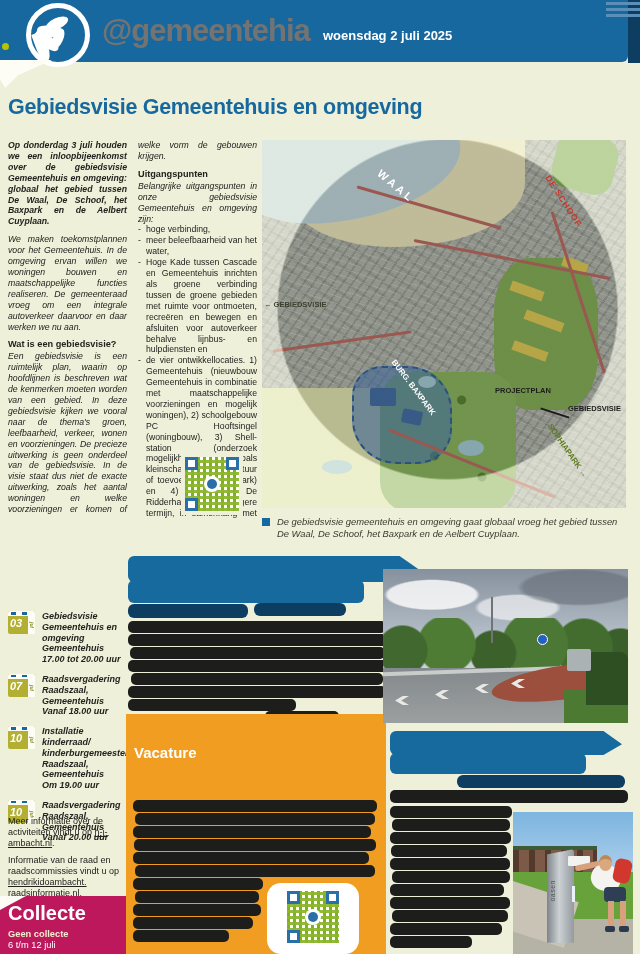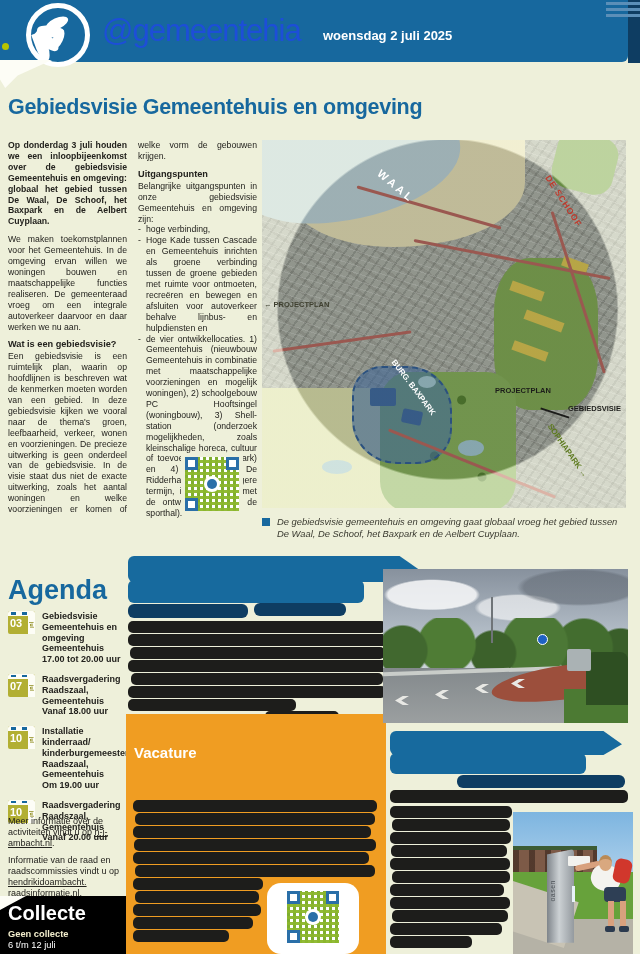--- a/index.html
+++ b/index.html
@@ -3,36 +3,36 @@
 <meta charset="utf-8">
 <style>
   html,body{margin:0;padding:0;}
   .page{position:relative;width:640px;height:954px;background:#eef0da;overflow:hidden;
         font-family:"Liberation Sans",sans-serif;color:#22211d;}
   
   .hdr{position:absolute;left:0;top:0;width:628px;height:62px;background:#17689e;border-radius:0 0 6px 0;}
   .hdr-strip{position:absolute;right:0;top:0;width:12px;height:63px;background:#0e3d62;}
   .hdr-lines{position:absolute;right:0;top:2px;width:34px;height:20px;}
   .hdr-lines div{height:3px;margin-bottom:3px;background:#5b8fb8;}
-  .brand{position:absolute;left:102px;top:13px;font-size:31px;font-weight:normal;color:#1d4ed8;letter-spacing:-1px;}
+  .brand{position:absolute;left:102px;top:13px;font-size:31px;font-weight:bold;color:#737373;letter-spacing:-1px;}
   .hdr-date{position:absolute;left:323px;top:28px;font-size:13px;font-weight:bold;color:#fff;}
   
   .logo{position:absolute;left:26px;top:3px;width:64px;height:64px;border-radius:50%;
         border:5px solid #fff;background:#17689e;box-sizing:border-box;}
   .petal{position:absolute;background:#fff;border-radius:50% 50% 50% 0;}
   .logo-dot{position:absolute;left:2px;top:43px;width:7px;height:7px;border-radius:50%;background:#b5c400;}
   .logo-tear{position:absolute;left:0;top:60px;width:52px;height:28px;background:#fdfdf6;
              clip-path:polygon(0 0,100% 0,34% 55%,10% 100%,0 70%);}
   
   .kicker{position:absolute;left:8px;top:79px;font-size:12.5px;font-weight:bold;font-style:italic;color:#17689e;}
   .title{position:absolute;left:8px;top:95px;font-size:21.5px;font-weight:bold;color:#17689e;letter-spacing:-.3px;}
   
   .article{position:absolute;left:8px;top:140px;width:249px;height:392px;overflow:hidden;
            column-count:2;column-gap:11px;font-size:8.7px;line-height:10.9px;text-align:justify;color:#23221e;}
-  .article p{margin:0 0 7px 0;}
+  .article p{margin:0 0 7px 0;font-style:italic;}
   .article .bold{font-weight:bold;}
   .article h3{margin:6px 0 1px 0;font-size:9.2px;line-height:11px;}
   .article ul{margin:0 0 7px 0;padding:0;list-style:none;}
   .article li{position:relative;padding-left:8px;}
   .article li:before{content:"-";position:absolute;left:0;}
   .lnk{text-decoration:underline;}
   
   .qr-wrap{position:absolute;left:181px;top:453px;width:62px;height:62px;background:#eef0da;display:flex;align-items:center;justify-content:center;}
   .qr{position:relative;width:54px;height:54px;background:
        repeating-linear-gradient(0deg,rgba(140,183,44,.95) 0 3px,transparent 3px 6px),
@@ -72,35 +72,35 @@
   .lbl-proj{left:233px;top:246px;color:#1c1c1a;font-size:7.5px;}
   .lbl-geb{left:306px;top:264px;color:#1c1c1a;font-size:7.5px;}
   .lbl-soph{left:274px;top:306px;color:#5c7a1d;font-size:8px;transform:rotate(55deg);}
   .m-arrow{position:absolute;left:278px;top:272px;width:30px;height:1.5px;background:#1c1c1a;transform:rotate(18deg);}
   
   .caption{position:absolute;left:262px;top:516px;width:362px;font-size:9.4px;line-height:11.5px;font-style:italic;color:#3a3a30;}
   .caption .sq{position:absolute;left:0;top:2px;width:8px;height:8px;background:#17689e;}
   .caption .txt{display:block;margin-left:15px;}
   
   .agenda-title{position:absolute;left:8px;top:575px;font-size:27px;font-weight:bold;color:#17689e;}
-  .agenda{position:absolute;left:8px;top:611px;width:113px;}
+  .agenda{position:absolute;left:8px;top:611px;width:113px;font-style:italic;}
   .ag-item{display:flex;margin-bottom:9px;}
   .cal{position:relative;flex:0 0 27px;height:23px;background:#b2af33;border-radius:2px;margin-right:7px;}
   .cal .bar{position:absolute;left:0;top:0;width:100%;height:5px;background:#fdfdf6;border-radius:2px 2px 0 0;}
   .cal .r1,.cal .r2{position:absolute;top:1px;width:5px;height:2.5px;background:#17689e;}
   .cal .r1{left:3px;} .cal .r2{right:8px;}
   .cal .day{position:absolute;left:2px;top:6px;font-size:11px;font-weight:bold;color:#fff;}
   .cal .mon{position:absolute;right:0px;top:5px;width:7px;height:18px;background:#fdfdf6;
             font-size:5px;color:#8f8d20;writing-mode:vertical-rl;text-align:center;font-weight:bold;}
   .ag-txt{font-size:9px;line-height:10.8px;font-weight:bold;color:#23221e;}
   
   .info{position:absolute;left:8px;width:112px;font-size:9px;line-height:11px;color:#23221e;}
   .info1{top:816px;} .info2{top:855px;}
   
-  .collecte{position:absolute;left:0;top:896px;width:126px;height:58px;background:#000000;padding-left:12px;}
+  .collecte{position:absolute;left:0;top:896px;width:126px;height:58px;background:#be185d;padding-left:12px;}
   .col-notch{position:absolute;left:0;top:0;width:26px;height:14px;background:#fdfdf6;
              clip-path:polygon(0 0,100% 0,30% 70%,0 100%);}
   .col-title{position:absolute;left:8px;top:6px;font-size:20px;font-weight:bold;color:#fff;}
   .col-l1{position:absolute;left:8px;top:33px;font-size:9.3px;font-weight:bold;color:#f3eecd;}
   .col-l2{position:absolute;left:8px;top:44px;font-size:9.3px;color:#fff;}
   
   .rl{border-radius:6px;margin-bottom:1px;}
   .rl-blue{background:#176a9e;}
   .rl-navy{background:#0e3d62;}
   .rl-black{background:#1d1d1b;border-radius:5px;}
@@ -186,20 +186,21 @@
 
   <div class="article">
     <p class="bold">Op donderdag 3 juli houden we een inloopbijeenkomst over de gebiedsvisie Gemeentehuis en omgeving: globaal het gebied tussen De Waal, De Schoof, het Baxpark en de Aelbert Cuyplaan.</p>
     <p>We maken toekomstplannen voor het Gemeentehuis. In de omgeving ervan willen we woningen bouwen en maatschappelijke functies realiseren. De gemeenteraad vroeg om een integrale autoverkeer daarvoor en daar werken we nu aan.</p>
     <h3>Wat is een gebiedsvisie?</h3>
     <p>Een gebiedsvisie is een ruimtelijk plan, waarin op hoofdlijnen is beschreven wat de kenmerken moeten worden van een gebied. In deze gebiedsvisie kijken we vooral naar de thema's groen, leefbaarheid, verkeer, wonen en voorzieningen. De precieze uitwerking is geen onderdeel van de gebiedsvisie. In de visie staat dus niet de exacte uitwerking, zoals het aantal woningen en welke voorzieningen er komen of welke vorm de gebouwen krijgen.</p>
     <h3>Uitgangspunten</h3>
     <p style="margin-bottom:0;">Belangrijke uitgangspunten in onze gebiedsvisie Gemeentehuis en omgeving zijn:</p>
     <ul>
       <li>hoge verbinding,</li>
+      <li>meer beleefbaarheid van het water,</li>
       <li>Hoge Kade tussen Cascade en Gemeentehuis inrichten als groene verbinding tussen de groene gebieden met ruimte voor ontmoeten, recreëren en bewegen en afsluiten voor autoverkeer behalve lijnbus- en hulpdiensten en</li>
       <li>de vier ontwikkellocaties. 1) Gemeentehuis (nieuwbouw Gemeentehuis in combinatie met maatschappelijke voorzieningen en mogelijk woningen), 2) schoolgebouw PC Hooftsingel (woningbouw), 3) Shell-station (onderzoek mogelijkheden, zoals kleinschalige horeca, cultuur of toevoegen aan het park) en 4) omgeving De Ridderhal (op langere termijn, in samenhang met de ontwikkelingen van de sporthal).</li>
     </ul>
 
   </div>
 
   <div class="qr-wrap">
     <div class="qr">
       <span class="f f1"></span>
       <span class="f f2"></span>
@@ -229,34 +230,33 @@
     <div class="m-pond" style="left:196px;top:300px;width:26px;height:16px;"></div>
     <div class="m-pond" style="left:60px;top:320px;width:30px;height:14px;"></div>
     <div class="m-road" style="left:92px;top:66px;width:150px;transform:rotate(16deg);"></div>
     <div class="m-road" style="left:150px;top:118px;width:200px;transform:rotate(11deg);"></div>
     <div class="m-road" style="left:290px;top:70px;width:170px;transform:rotate(72deg);transform-origin:left;"></div>
     <div class="m-road" style="left:120px;top:322px;width:180px;transform:rotate(22deg);"></div>
     <div class="m-road" style="left:10px;top:200px;width:140px;transform:rotate(-8deg);"></div>
     <div class="m-fade"></div>
     <div class="m-lbl lbl-waal">WAAL</div>
     <div class="m-lbl lbl-schoof">DE SCHOOF</div>
-    <div class="m-lbl lbl-sand">← PROJECTPLAN</div>
+    <div class="m-lbl lbl-sand">← GEBIEDSVISIE</div>
     <div class="m-lbl lbl-bax">BURG. BAXPARK</div>
     <div class="m-lbl lbl-proj">PROJECTPLAN</div>
     <div class="m-arrow"></div>
     <div class="m-lbl lbl-geb">GEBIEDSVISIE</div>
     <div class="m-lbl lbl-soph">SOPHIAPARK →</div>
   </div>
 
   <div class="caption">
     <span class="sq"></span>
     <span class="txt">De gebiedsvisie gemeentehuis en omgeving gaat globaal vroeg het gebied tussen De Waal, De Schoof, het Baxpark en de Aelbert Cuyplaan.</span>
   </div>
 
-  <div class="agenda-title">Agenda</div>
   <div class="agenda">
     <div class="ag-item">
       <div class="cal">
           <div class="bar"></div>
           <div class="r1"></div>
           <div class="r2"></div>
         <span class="day">03</span>
         <span class="mon">jul</span>
         </div>
       <div class="ag-txt">

